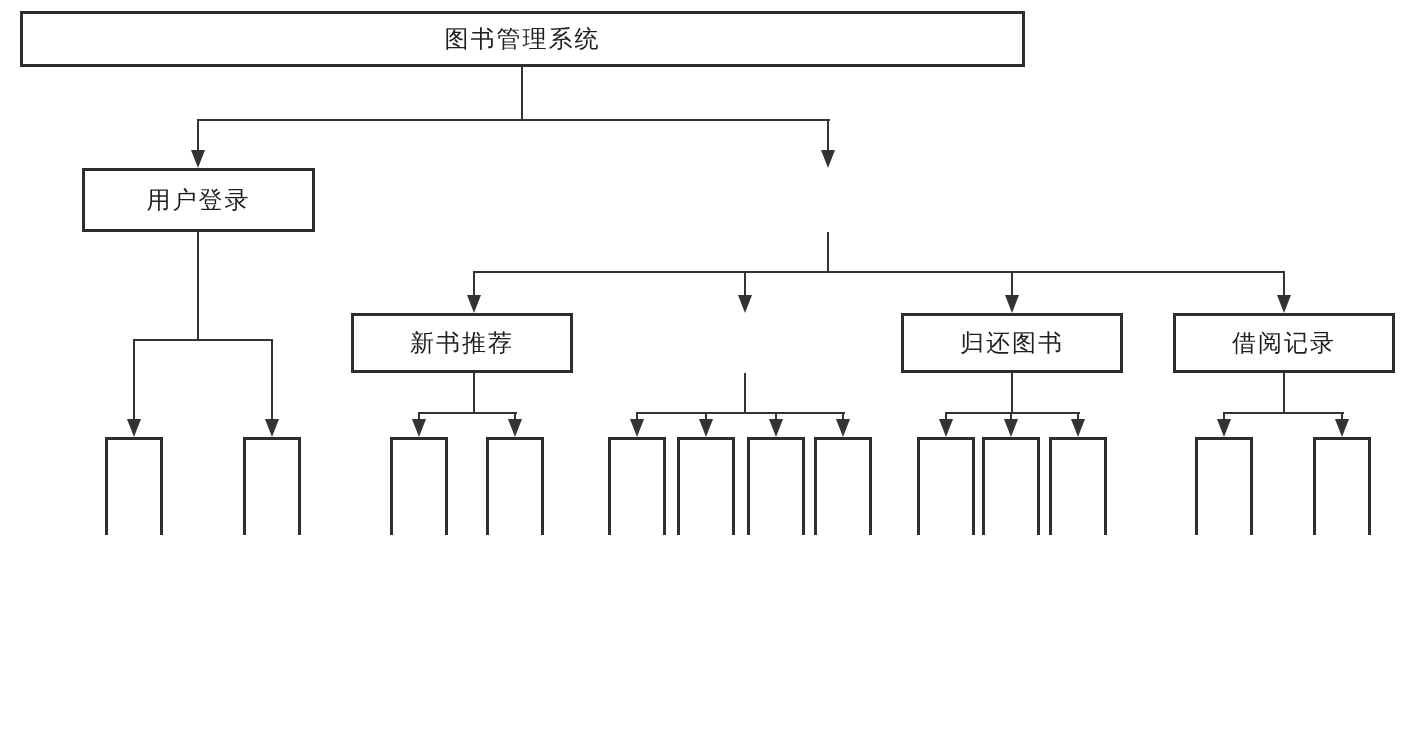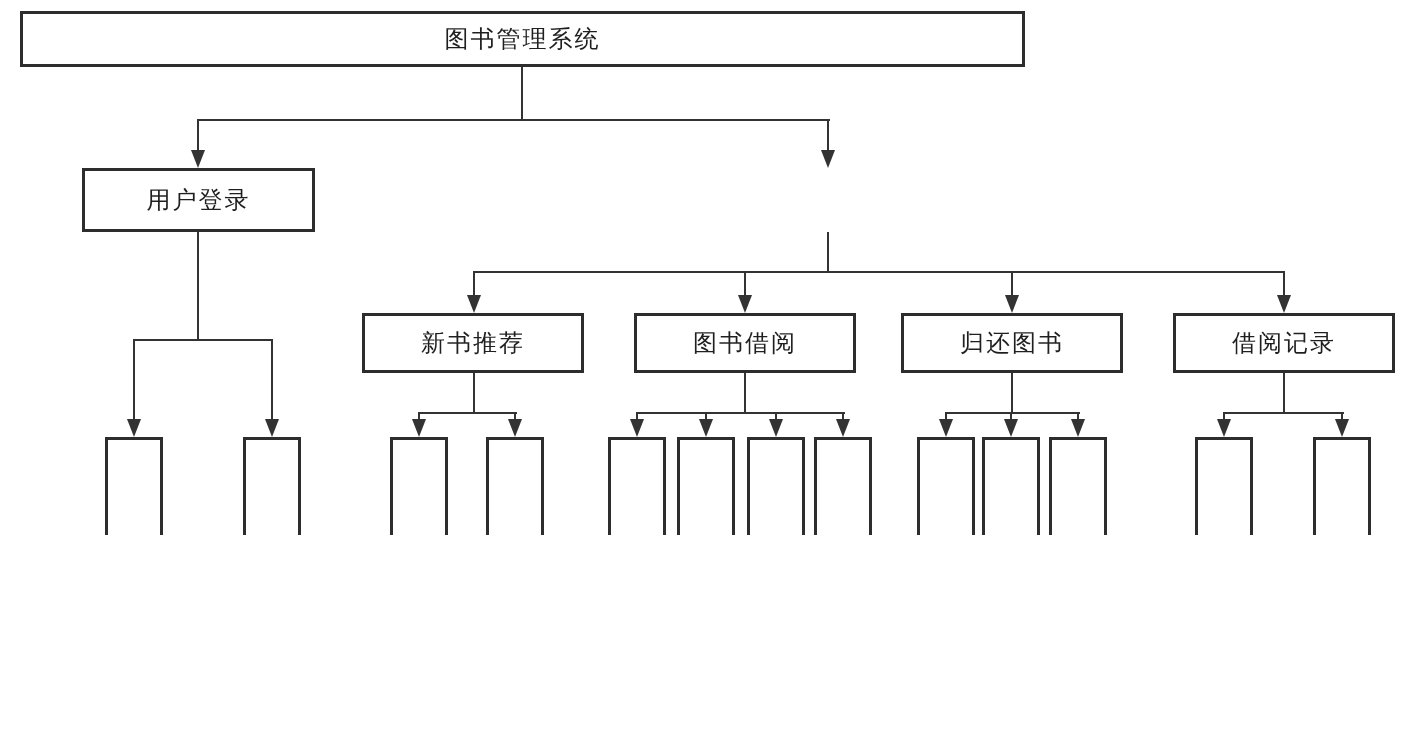--- a/index.html
+++ b/index.html
@@ -30,22 +30,21 @@
 </style>
 </head>
 <body>
 
 <div id="stage">
 
   <div class="box" style="left:20px;top:11px;width:1005px;height:56px;">图书管理系统</div>
 
   <div class="box" style="left:82px;top:168px;width:233px;height:64px;">用户登录</div>
 
-  <div class="box" style="left:362px;top:313px;width:222px;height:60px;font-family:Liberation Serif, serif;">新书推荐</div>
-  <div class="box" style="left:634px;top:313px;width:222px;height:60px;">图书借阅</div>
+  <div class="box" style="left:351px;top:313px;width:222px;height:60px;font-family:Liberation Serif, serif;">新书推荐</div>
   <div class="box" style="left:901px;top:313px;width:222px;height:60px;">归还图书</div>
   <div class="box" style="left:1173px;top:313px;width:222px;height:60px;font-family:Liberation Serif, serif;">借阅记录</div>
 
   <div class="vbox" style="left:105px;top:437px;width:58px;height:298px;">用户登录</div>
   <div class="vbox" style="left:243px;top:437px;width:58px;height:298px;">注销登录</div>
 
   <div class="vbox" style="left:390px;top:437px;width:58px;height:298px;">查询图书</div>
   <div class="vbox" style="left:486px;top:437px;width:58px;height:298px;">借阅图书</div>
 
   <div class="vbox" style="left:608px;top:437px;width:58px;height:298px;">查询图书</div>

